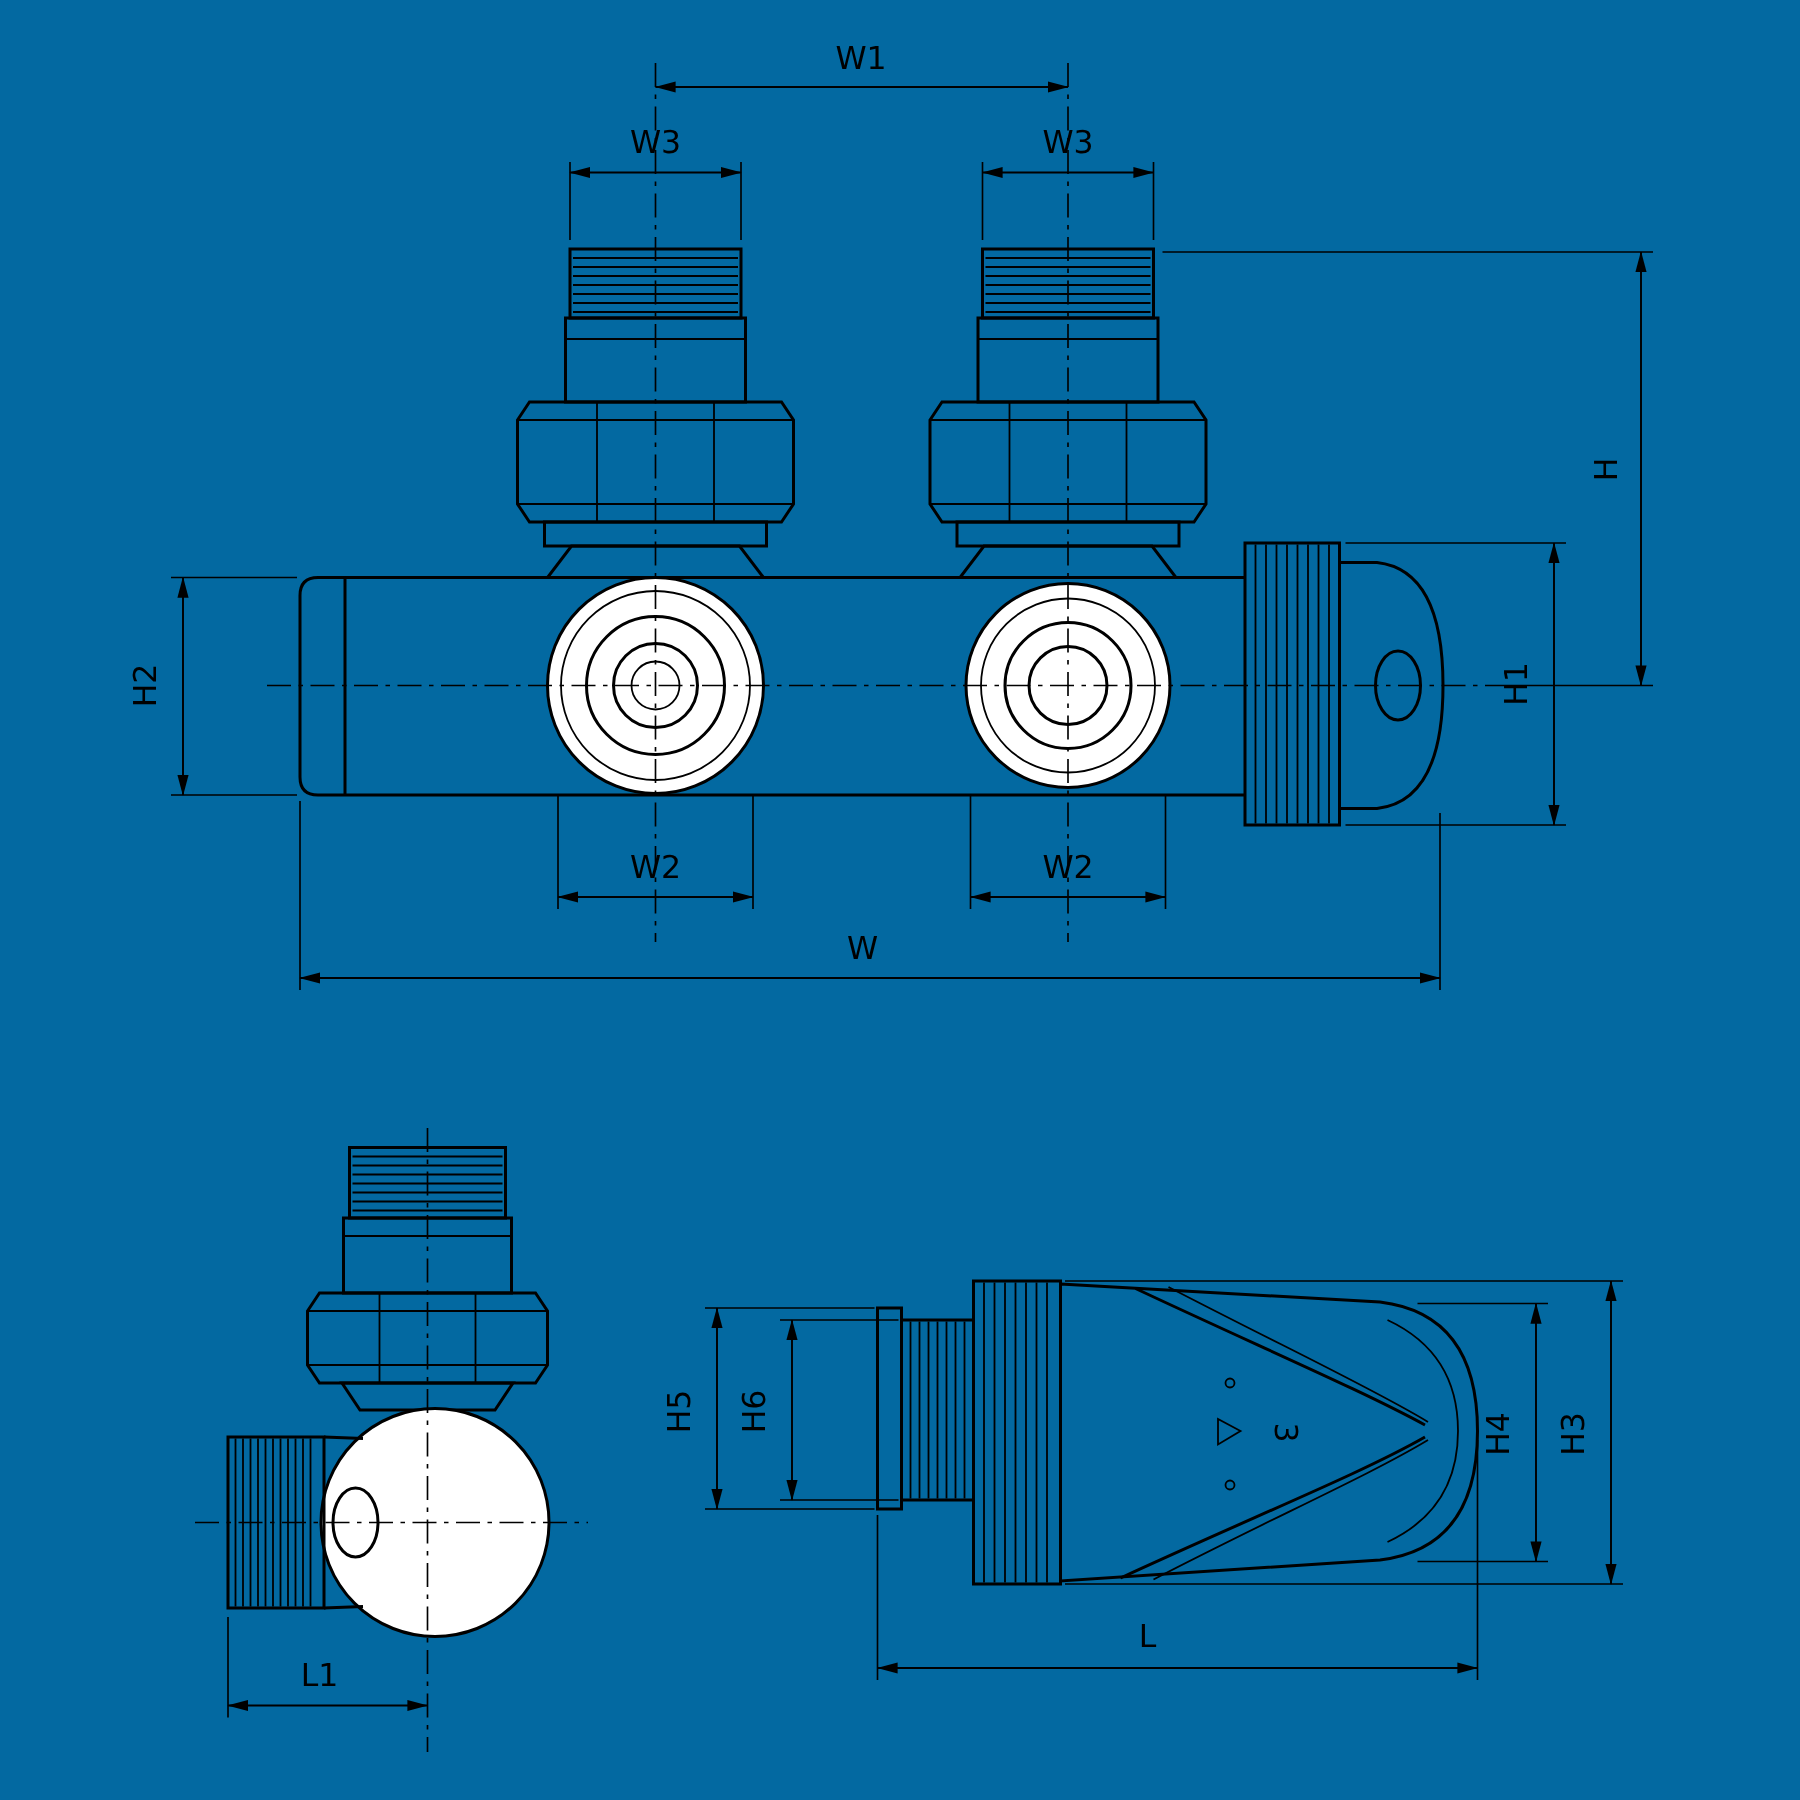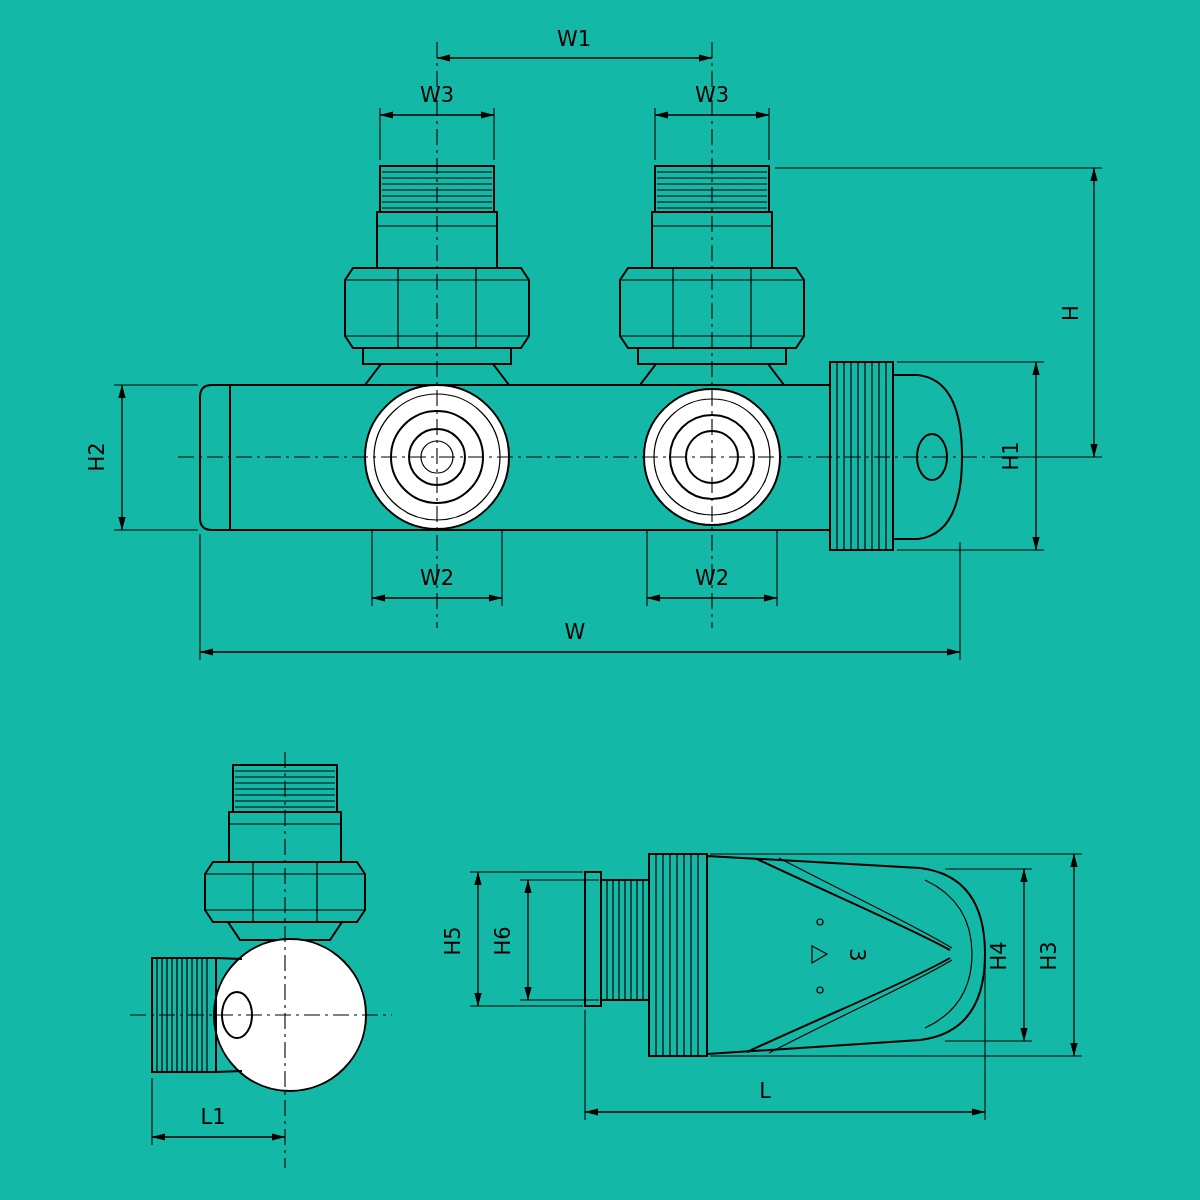--- a/index.html
+++ b/index.html
@@ -1,17 +1,17 @@
 <!DOCTYPE html>
 <html><head>
 <meta charset="utf-8">
 <style>
   html, body { margin: 0; padding: 0; background: #ffffff; }
   .page {
-    width: 1200px; height: 1200px; background: #14b8a6; position: relative;
+    width: 1200px; height: 1200px; background: #0369a1; position: relative;
     font-family: "DejaVu Sans", "Liberation Sans", sans-serif;
   }
   svg { display: block; }
   svg text {
     font-family: "DejaVu Sans", "Liberation Sans", sans-serif;
     font-size: 21px; fill: #000000;
   }
   .outline      { fill: none; stroke: #000; stroke-width: 2; }
   .outline-thin { fill: none; stroke: #000; stroke-width: 1.2; }
   .fillwhite    { fill: #fff; stroke: #000; stroke-width: 2; }

